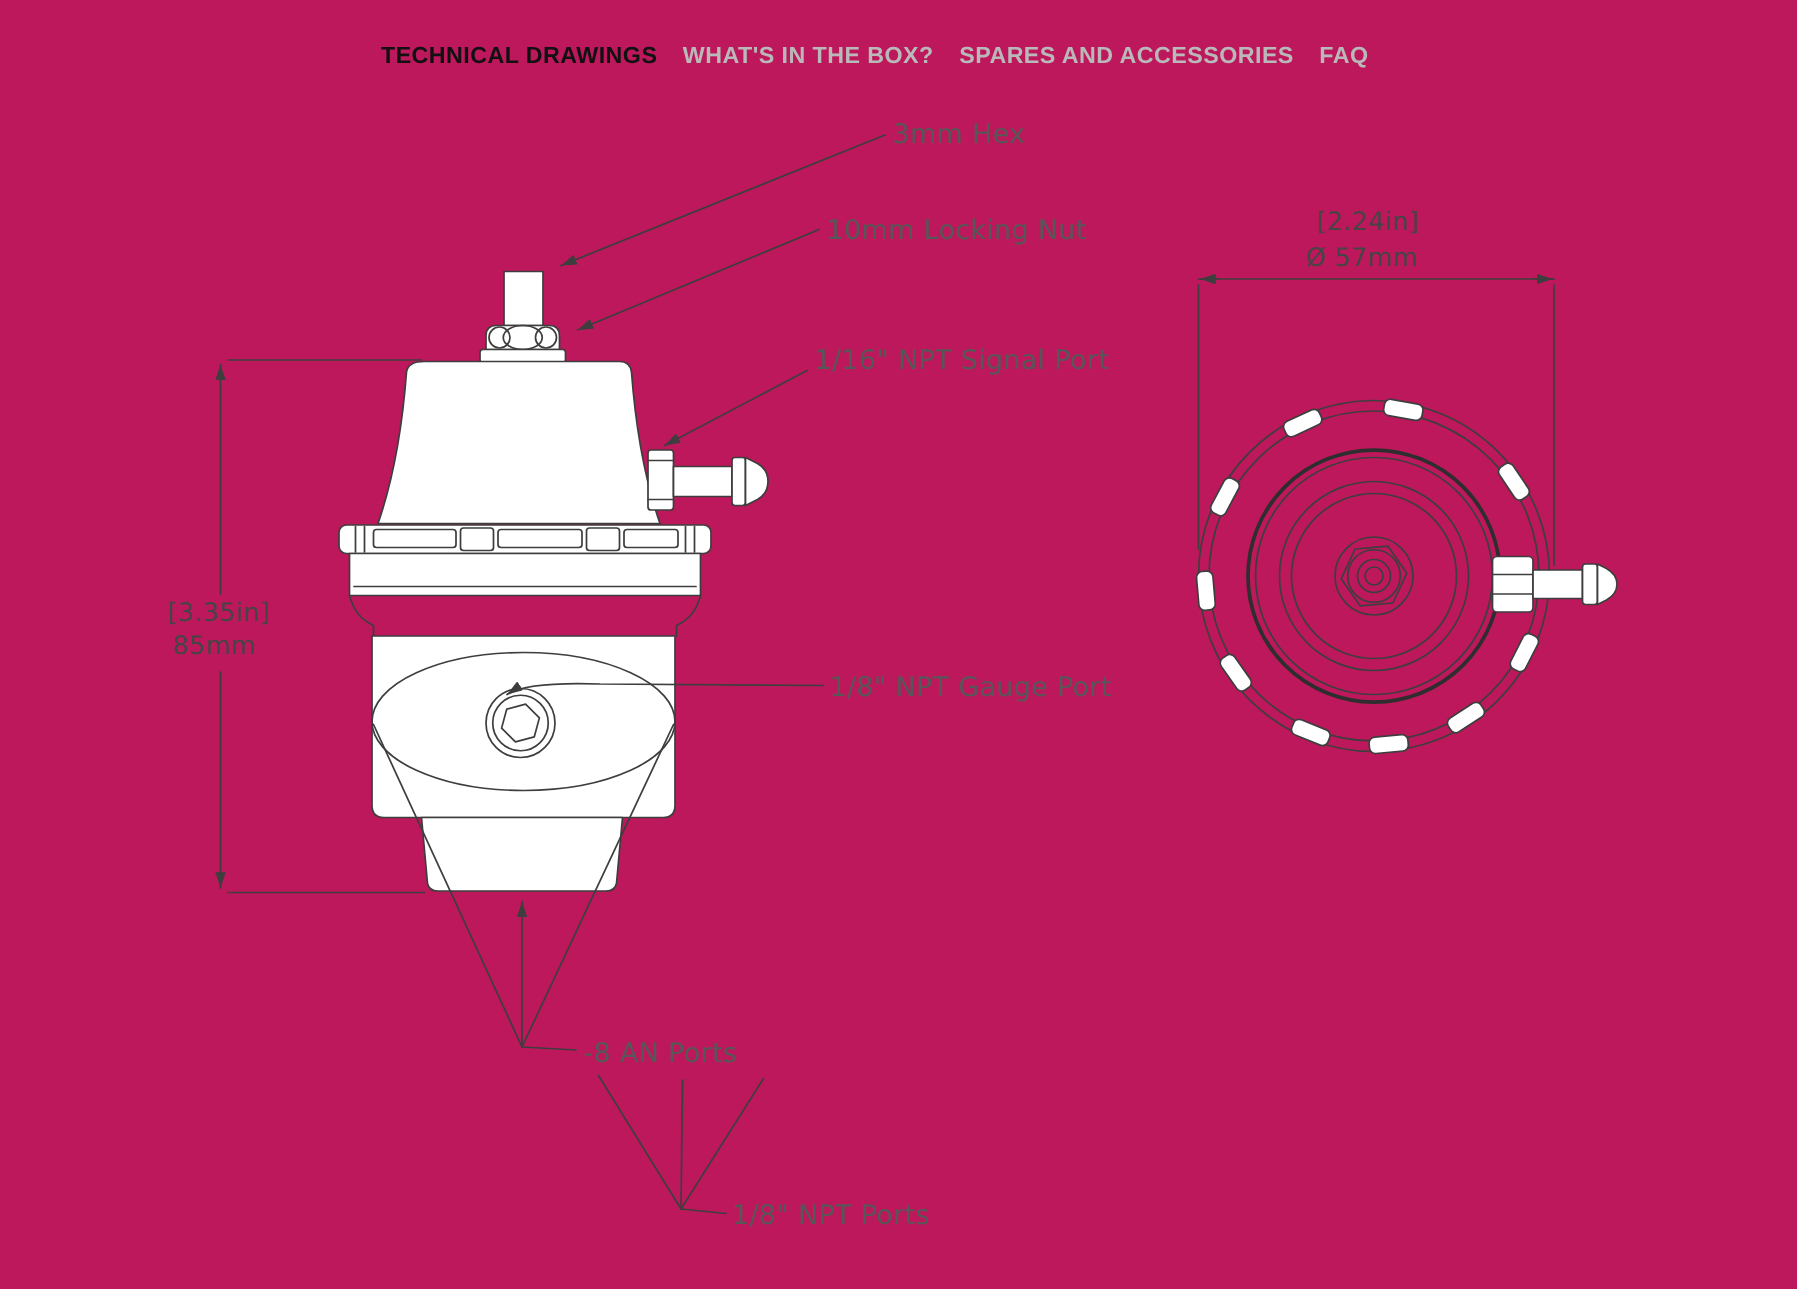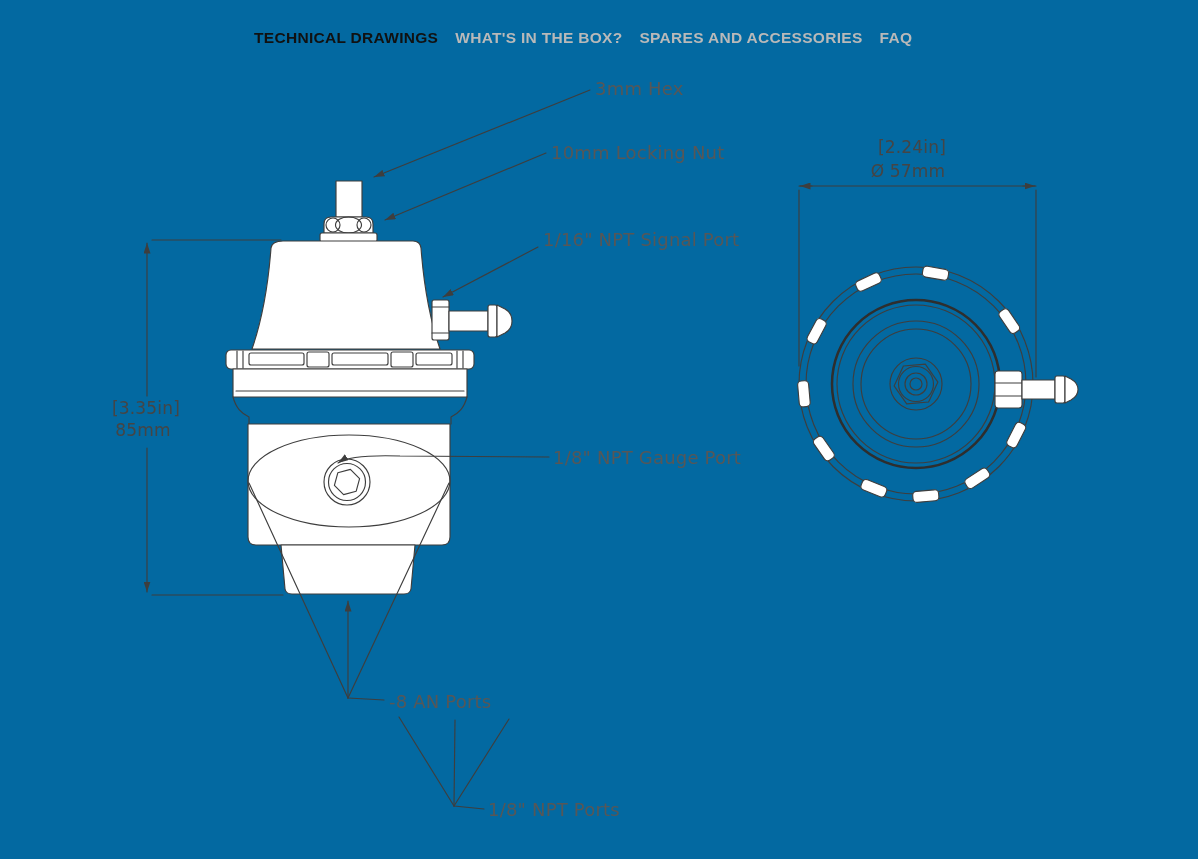--- a/index.html
+++ b/index.html
@@ -1,16 +1,16 @@
 <!DOCTYPE html>
 <html><head>
 <meta charset="utf-8">
 <style>
   html,body{margin:0;padding:0;background:#ffffff;}
-  .page{position:relative;width:1198px;height:859px;background:#0369a1;overflow:hidden;
+  .page{position:relative;width:1198px;height:859px;background:#be185d;overflow:hidden;
         font-family:"Liberation Sans",sans-serif;}
   .tabs{position:absolute;left:254px;top:29px;display:flex;gap:17px;align-items:baseline;}
   .tab{font-family:"Liberation Sans",sans-serif;font-size:15.5px;font-weight:700;
        letter-spacing:.3px;color:#b9b9b9;text-transform:uppercase;white-space:nowrap;cursor:pointer;}
   .tab.active{color:#111111;}
   svg.drawing{position:absolute;left:0;top:0;}
   svg .ln{fill:none;stroke:#3e3e3e;stroke-width:1.15;stroke-linecap:round;stroke-linejoin:round;}
   svg .lnw{fill:#ffffff;stroke:#3e3e3e;stroke-width:1.15;stroke-linejoin:round;}
   svg .heavy{fill:none;stroke:#2e2e2e;stroke-width:2.5;}
   svg text{font-family:"DejaVu Sans",sans-serif;fill:#575757;font-size:18px;letter-spacing:.2px;}

